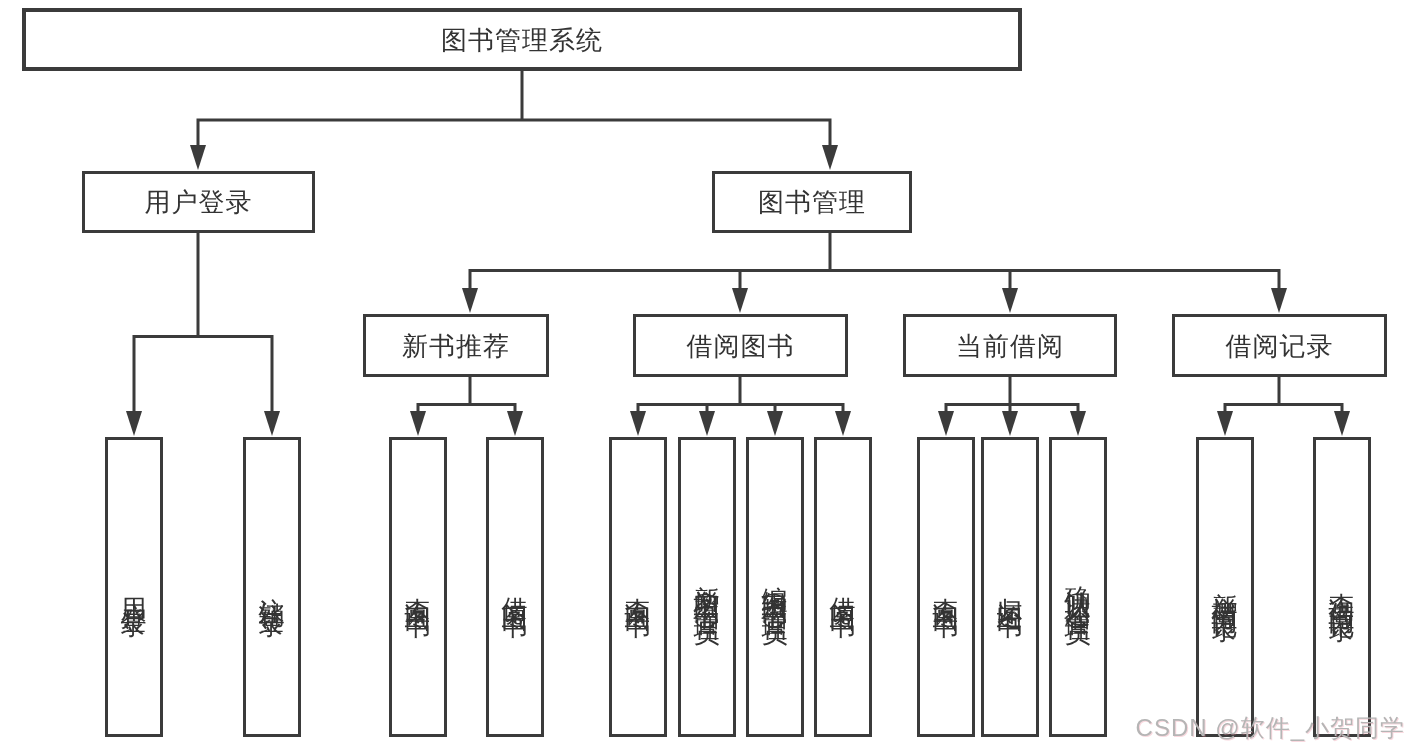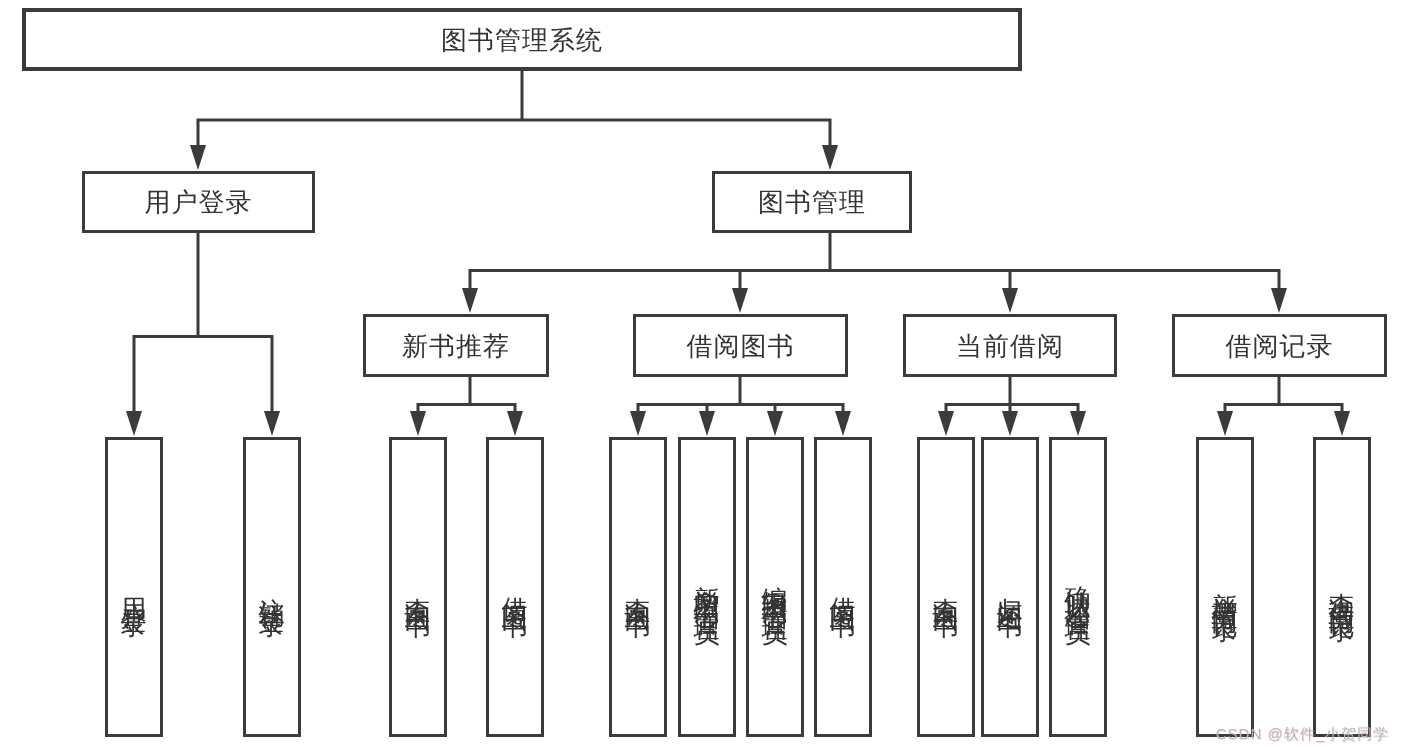--- a/index.html
+++ b/index.html
@@ -20,22 +20,22 @@
     position:absolute;box-sizing:border-box;border:3px solid var(--line);
     background:#fff;color:var(--text);display:flex;align-items:center;justify-content:center;
     z-index:2;font-size:26px;letter-spacing:1px;line-height:1;text-align:center;
   }
   .box.root{border-width:4px;}
   .leaf{
     writing-mode:vertical-rl;text-orientation:mixed;
     font-size:26px;letter-spacing:5px;padding:4px 0;
   }
   .watermark{
-    position:absolute;right:16px;bottom:3px;z-index:3;
-    font-size:15px;color:var(--watermark);letter-spacing:1px;
+    position:absolute;right:0;bottom:3px;z-index:3;
+    font-size:24px;color:var(--watermark);letter-spacing:1px;
     text-shadow:1px 1px 0 rgba(235,130,150,0.30);
   }
 </style>
 </head>
 <body>
 
 <div class="canvas">
 
   <svg class="connectors" viewBox="0 0 1405 747">
     <g>

